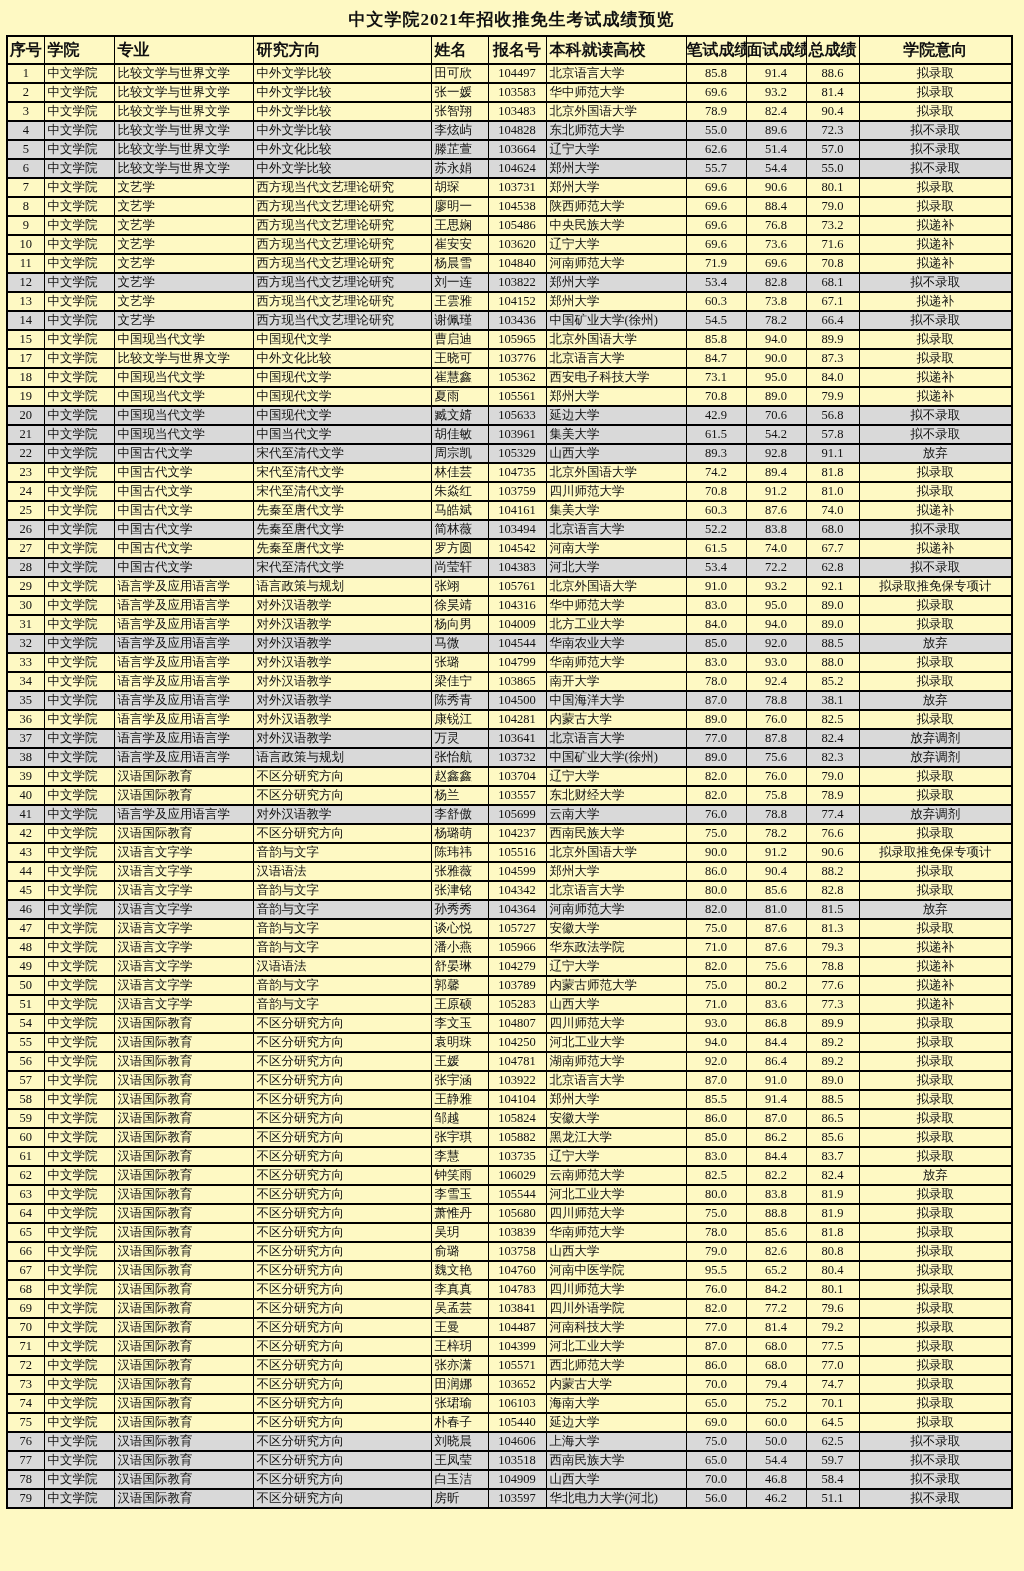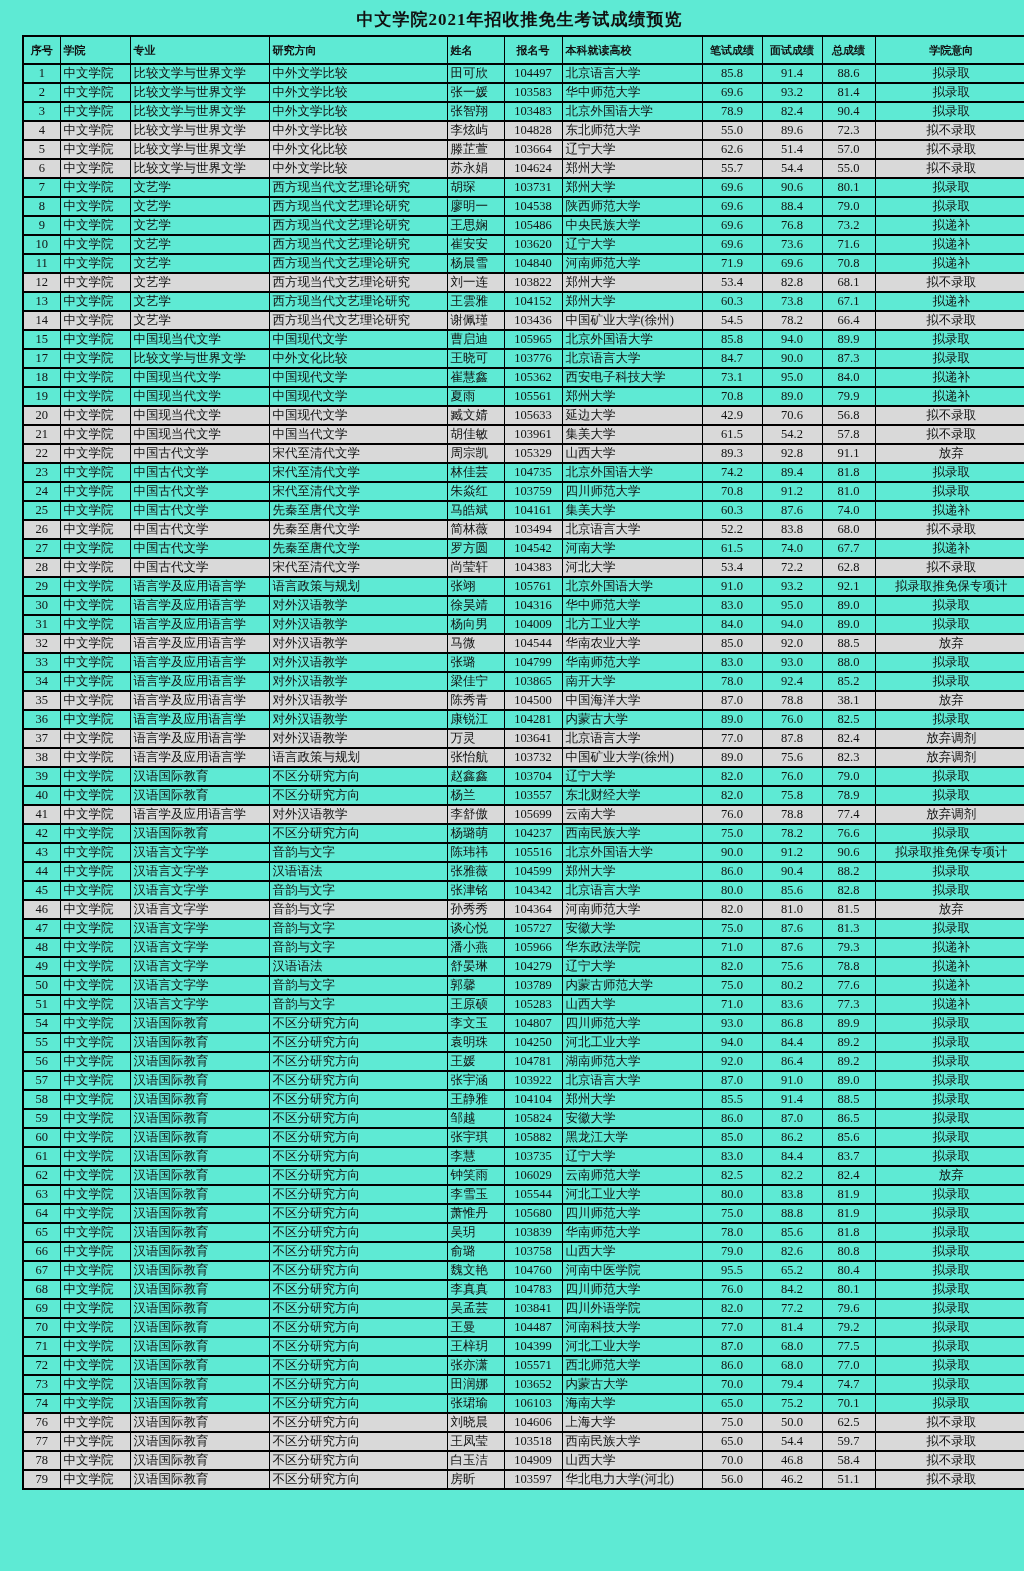--- a/index.html
+++ b/index.html
@@ -1,21 +1,21 @@
 <!DOCTYPE html>
 <html><head>
 <meta charset="utf-8">
 <style>
   html,body{margin:0;padding:0;background:#ffffff;}
   .page{
     width:1024px;
     height:1571px;
     box-sizing:border-box;
-    background:#5eead4;
-    padding:6px 7px 0 22px;
+    background:#fef9c3;
+    padding:6px 7px 0 6px;
     font-family:"Liberation Serif","DejaVu Serif",serif;
     color:#111;
     overflow:hidden;
   }
   .title{
     text-align:center;
     font-size:17px;
     font-weight:bold;
     letter-spacing:1px;
     margin:2px 0 4px 0;
@@ -32,21 +32,21 @@
     border-top:2px solid #000;
     border-bottom:2px solid #000;
     overflow:hidden;
     white-space:nowrap;
     padding:0;
     font-weight:normal;
   }
   th{
     height:26px;
     line-height:26px;
-    font-size:11px;
+    font-size:16px;
     font-weight:bold;
   }
   td{
     height:17px;
     line-height:17px;
     font-size:12.5px;
   }
   .c-left{text-align:left;padding-left:3px;}
   .c-center{text-align:center;}
   tr.shaded td{background:#d9d9d9;}
@@ -1014,20 +1014,33 @@
           <td class="c-left">汉语国际教育</td>
           <td class="c-left">不区分研究方向</td>
           <td class="c-left">张珺瑜</td>
           <td class="c-center">106103</td>
           <td class="c-left">海南大学</td>
           <td class="c-center">65.0</td>
           <td class="c-center">75.2</td>
           <td class="c-center">70.1</td>
           <td class="c-center">拟录取</td>
         </tr>
+        <tr>
+          <td class="c-center">75</td>
+          <td class="c-left">中文学院</td>
+          <td class="c-left">汉语国际教育</td>
+          <td class="c-left">不区分研究方向</td>
+          <td class="c-left">朴春子</td>
+          <td class="c-center">105440</td>
+          <td class="c-left">延边大学</td>
+          <td class="c-center">69.0</td>
+          <td class="c-center">60.0</td>
+          <td class="c-center">64.5</td>
+          <td class="c-center">拟录取</td>
+        </tr>
         <tr class="shaded">
           <td class="c-center">76</td>
           <td class="c-left">中文学院</td>
           <td class="c-left">汉语国际教育</td>
           <td class="c-left">不区分研究方向</td>
           <td class="c-left">刘晓晨</td>
           <td class="c-center">104606</td>
           <td class="c-left">上海大学</td>
           <td class="c-center">75.0</td>
           <td class="c-center">50.0</td>

